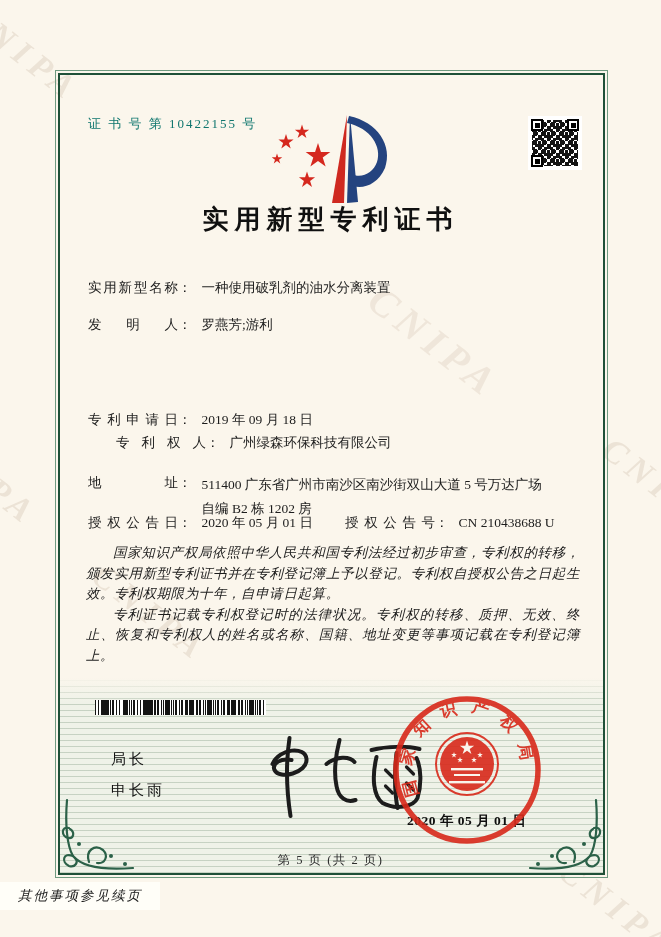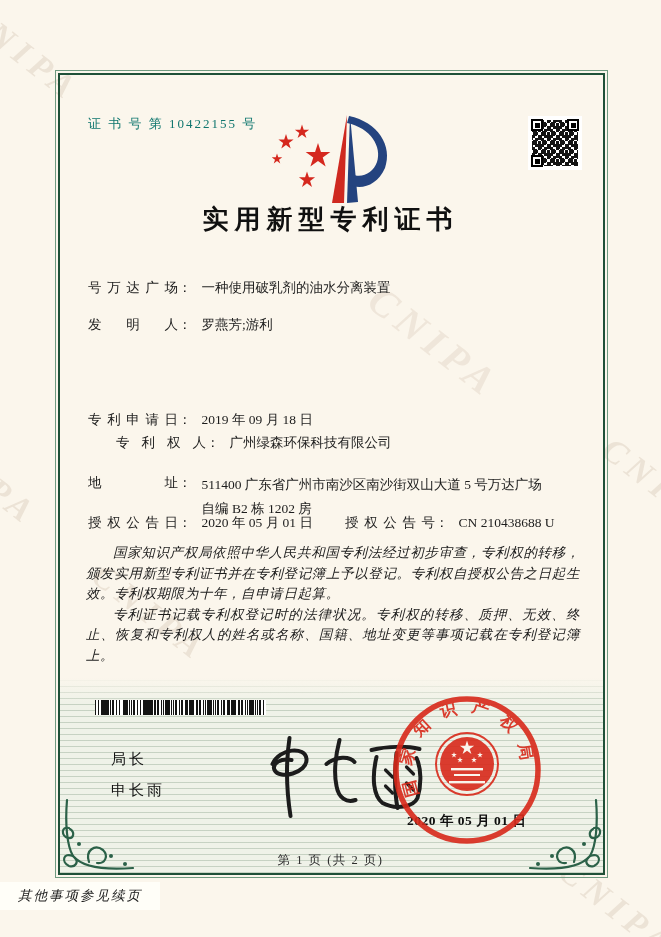--- a/index.html
+++ b/index.html
@@ -126,21 +126,21 @@
     <use href="#st" fill="#d5281e" transform="translate(5,47) scale(5.5)"></use>
     <use href="#st" fill="#d5281e" transform="translate(35,68) scale(8.5)"></use>
     <path d="M75,3 L60,91 L72,91 Z" fill="#cf2920"></path>
     <path d="M78,3 L75,91 L86,90 Z" fill="#24437f"></path>
     <path d="M77,4 C106,10 121,34 113,56 C105,74 88,79 76,72 L79,62 C90,67 101,61 105,50 C110,35 99,16 75,11 Z" fill="#24437f"></path>
   </svg>
 
   <div class="title">实用新型专利证书</div>
 
   <div class="row" style="top:278px;">
-    <span class="fl">号万达广场</span><span>：</span><span class="fv">一种使用破乳剂的油水分离装置</span>
+    <span class="fl">实用新型名称</span><span>：</span><span class="fv">一种使用破乳剂的油水分离装置</span>
   </div>
   <div class="row" style="top:315px;">
     <span class="fl">发明人</span><span>：</span><span class="fv">罗燕芳;游利</span>
   </div>
   <div class="row" style="top:394px;margin-top:16px;">
     <span class="fl">专利申请日</span><span>：</span><span class="fv">2019 年 09 月 18 日</span>
   </div>
   <div class="row" style="top:433px;margin-left:28px;">
     <span class="fl">专利权人</span><span>：</span><span class="fv">广州绿森环保科技有限公司</span>
   </div>
@@ -198,18 +198,18 @@
         <use href="#stw" transform="translate(69,66) scale(3)"></use>
         <use href="#stw" transform="translate(83,66) scale(3)"></use>
         <use href="#stw" transform="translate(89,61) scale(3)"></use>
         <rect x="60" y="74" width="32" height="2.4" fill="#fdf6ee"></rect>
         <rect x="63" y="80" width="26" height="2" fill="#fdf6ee"></rect>
         <rect x="58" y="87" width="36" height="2.4" fill="#fdf6ee"></rect>
       </g>
     </g>
   </svg>
 
-  <div class="pageno">第 1 页 (共 2 页)</div>
+  <div class="pageno">第 5 页 (共 2 页)</div>
   <div class="note">
     <span>其他事项参见续页</span>
   </div>
 
 </div>
 
 </body></html>

